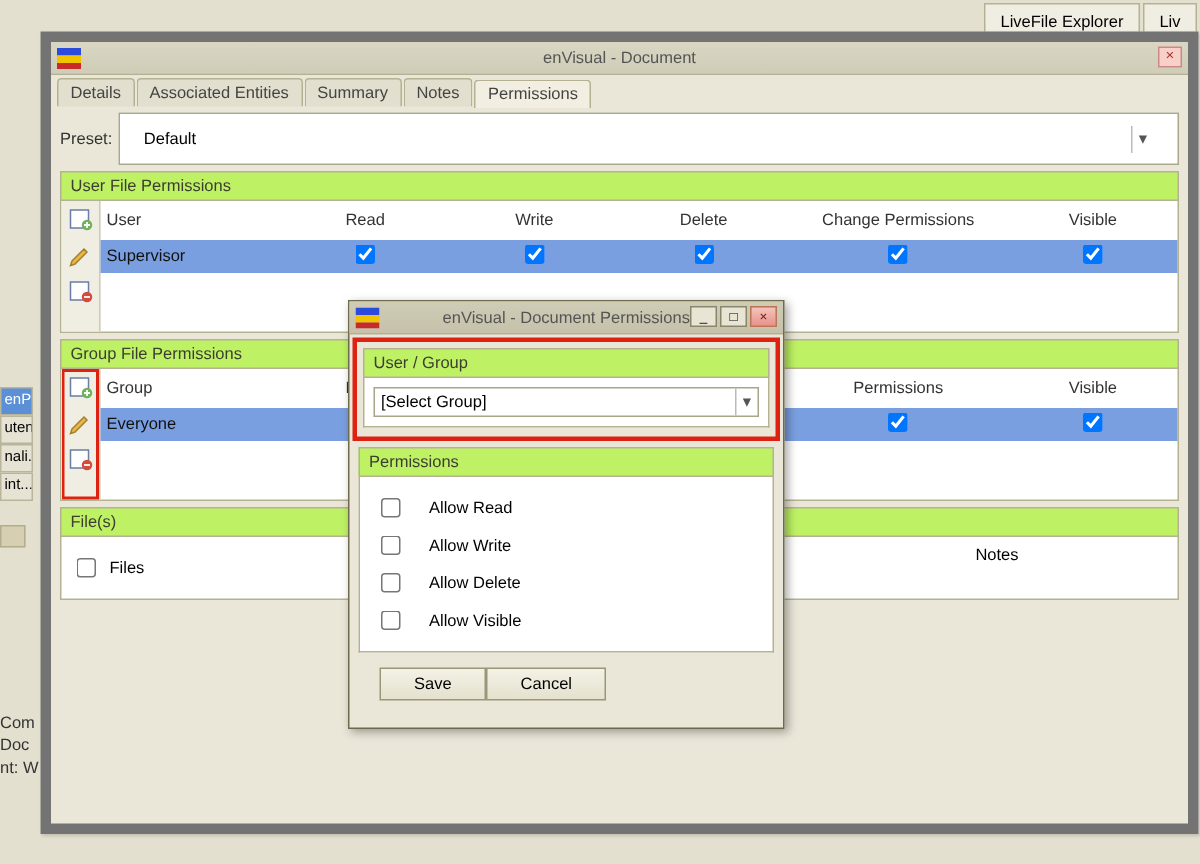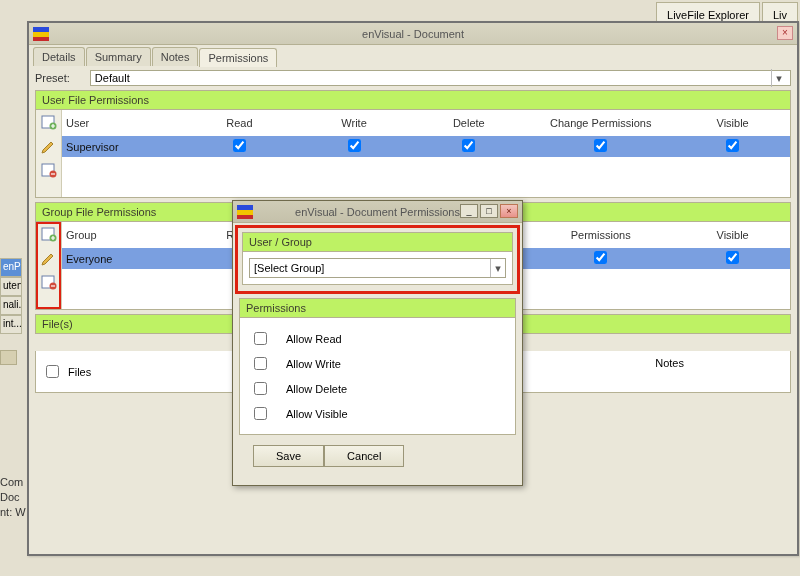--- a/index.html
+++ b/index.html
@@ -9,53 +9,53 @@
   .top-toolbar { position: absolute; top: 0; right: 0; display: flex; gap: 2px; padding: 2px; }
   .tool-btn { background: #f0eee2; border: 1px solid #b5b193; padding: 6px 10px; cursor: pointer; }
 
   
   .left-gutter { position: absolute; left: 0; top: 258px; width: 22px; }
   .gutter-item { height: 19px; border: 1px solid #b8b59a; background: #e6e3d4; white-space: nowrap; overflow: hidden; font-size: 10px; padding: 2px 2px; }
   .gutter-item.active { background: #5b8fd6; color: #fff; }
   .left-misc { position: absolute; left: 0; top: 350px; width: 17px; height: 15px; background: #d6cfb1; border: 1px solid #b3ad8b; }
 
   
-  .doc-window { position: absolute; left: 27px; top: 21px; right: 1px; height: 535px; background: #eae7d9; border: 2px solid #737373; box-shadow: 1px 1px 2px rgba(0,0,0,.15); }
+  .doc-window { position: absolute; left: 27px; top: 21px; right: 1px; height: 535px; background: #eae7d9; border: 7px solid #737373; box-shadow: 1px 1px 2px rgba(0,0,0,.15); }
   .titlebar { height: 22px; background: linear-gradient(#d9d6c3,#cfccb7); border-bottom: 1px solid #b4b093; display: flex; align-items: center; position: relative; }
   .title-icon { width: 16px; height: 14px; margin: 0 4px; }
   .title-icon svg { width: 100%; height: 100%; }
   .title-text { position: absolute; left: 0; right: 0; text-align: center; color: #555; }
   .title-close { position: absolute; right: 4px; top: 3px; width: 16px; height: 14px; border: 1px solid #c88; background: #f8d0c8; color: #a33; text-align: center; line-height: 12px; cursor: pointer; font-size: 10px; }
 
   .tabs { display: flex; gap: 1px; padding: 2px 4px 0 4px; background: #eae7d9; }
   .tab { padding: 3px 8px; background: #e2dfce; border: 1px solid #b5b193; border-bottom: none; border-radius: 3px 3px 0 0; cursor: pointer; color: #444; }
   .tab.active { background: #f2efe2; position: relative; top: 1px; }
 
   .content { padding: 4px 6px; }
-  .row { display: flex; align-items: center; gap: 20px; margin-bottom: 4px; }
+  .row { display: flex; align-items: center; gap: 4px; margin-bottom: 4px; }
   .label { color: #333; }
-  .preset-select { flex: 1; height: 16px; background: #fff; border: 1px solid #aaa88a; padding: 0 4px; display: flex; align-items: center; justify-content: space-between; }
+  .preset-select { flex: 1; height: 35px; background: #fff; border: 1px solid #aaa88a; padding: 0 16px; display: flex; align-items: center; justify-content: space-between; }
   .dd-arrow { width: 15px; height: 18px; border-left: 1px solid #bbb; text-align: center; line-height: 18px; color: #555; }
 
   .section-header { background: #bef264; border: 1px solid #b5b193; padding: 3px 6px; font-weight: normal; color: #3d3d30; margin-top: 4px; }
   .section-body { background: #fff; border: 1px solid #b5b193; border-top: none; display: flex; }
   .icon-col { width: 26px; background: #f0eee2; border-right: 1px solid #d0ccb4; display: flex; flex-direction: column; align-items: center; padding: 4px 0; gap: 8px; }
   .icon-col.highlight { box-shadow: inset 0 0 0 2px #d21; }
   .mini-icon { width: 16px; height: 16px; cursor: pointer; display:flex; align-items:center; justify-content:center; }
   .mini-icon svg { width:16px; height:16px; }
 
   .grid { flex: 1; }
   .grid-head, .grid-row { display: grid; grid-template-columns: 120px 1fr 1fr 1fr 1.3fr 1fr; align-items: center; }
   .grid-head { color: #333; padding: 4px 0; }
   .grid-head div, .grid-row div { padding: 3px 4px; }
   .grid-row.sel { background: #7a9fe0; color: #111; }
   .chk { text-align: center; }
   .chk input { margin: 0; }
 
-  .files-body { background: #fff; border: 1px solid #b5b193; border-top: none; padding: 6px; display: flex; gap: 8px; margin-top: 17px; }
+  .files-body { background: #fff; border: 1px solid #b5b193; border-top: none; padding: 6px; display: flex; gap: 8px; }
   .files-body .col1 { display:flex; align-items:center; gap:6px; width: 250px; }
   .files-body .notes { margin-left: auto; margin-right: 100px; }
 
   
   .modal { position: absolute; left: 232px; top: 200px; width: 291px; background: #eae7d9; border: 1px solid #6f6a4c; box-shadow: 2px 2px 6px rgba(0,0,0,.35); }
   .modal .titlebar { background: linear-gradient(#cfccb7,#c5c1aa); }
   .modal-controls { position: absolute; right: 4px; top: 3px; display: flex; gap: 2px; }
   .modal-btn { width: 18px; height: 14px; border: 1px solid #8a866b; background: #e8e5d5; text-align: center; line-height: 12px; font-size: 9px; cursor: pointer; }
   .modal-btn.close { background: #eca399; border-color: #b75; color: #721; background-image: linear-gradient(#f3c5bd,#e8928a); }
 
@@ -93,20 +93,21 @@
           <rect x="0" y="5" width="16" height="5" fill="#f2c400"></rect>
           <rect x="0" y="10" width="16" height="4" fill="#c82a2a"></rect>
         </svg>
     </span>
     <span class="title-text">enVisual - Document</span>
     <span class="title-close">×</span>
   </div>
 
   <div class="tabs">
     <div class="tab">Details</div>
+    <div class="tab">Associated Entities</div>
     <div class="tab">Summary</div>
     <div class="tab">Notes</div>
     <div class="tab active">Permissions</div>
   </div>
 
   <div class="content">
     <div class="row">
       <span class="label">Preset:</span>
       <div class="preset-select">
         <span>Default</span>

